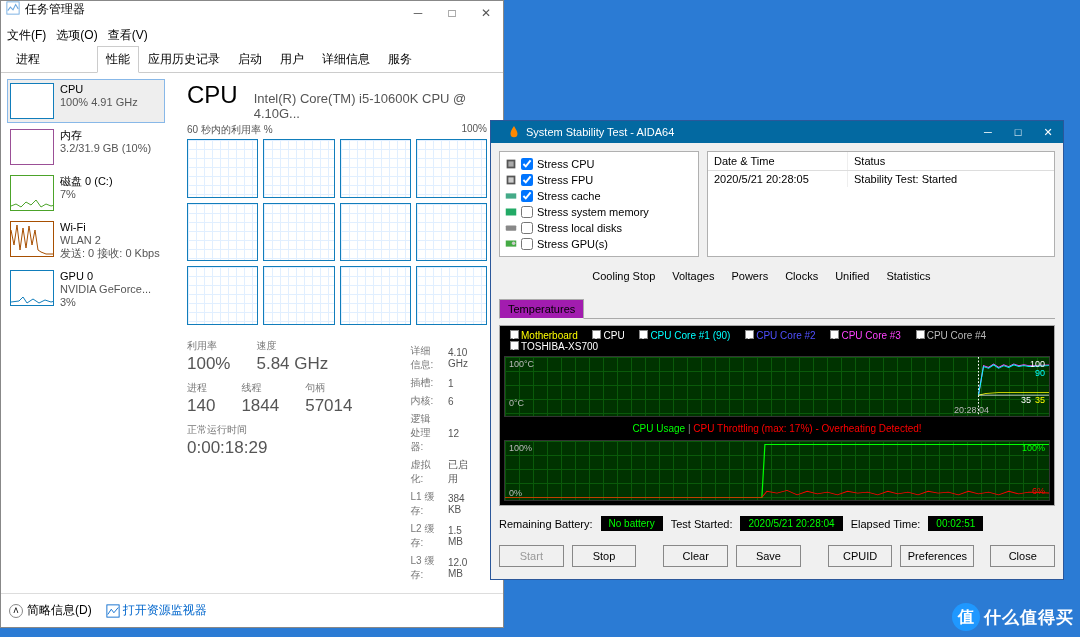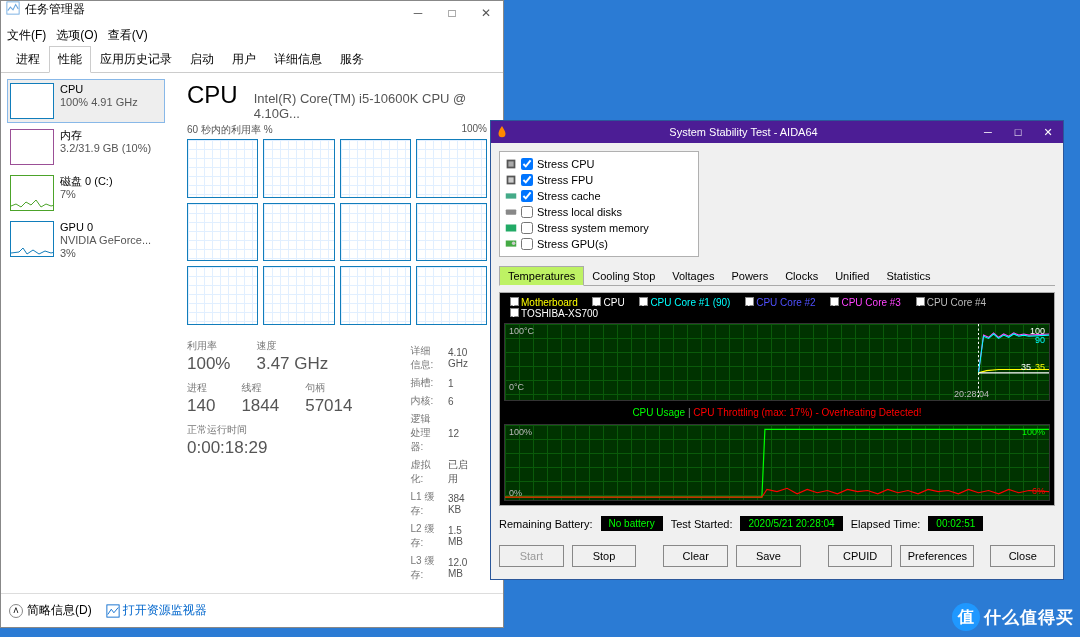--- a/index.html
+++ b/index.html
@@ -9,21 +9,21 @@
   .tm-window { position: absolute; left: 0; top: 0; width: 504px; height: 628px; background: #fff; border: 1px solid #888; display: flex; flex-direction: column; }
   .tm-titlebar { height: 24px; display: flex; align-items: flex-start; padding-left: 5px; font-size: 12px; }
   .tm-title-icon { width: 14px; height: 14px; margin-right: 5px; }
   .tm-title { flex: 1; }
   .tm-winbtns { display: flex; }
   .tm-winbtn { width: 34px; height: 24px; display: flex; align-items: center; justify-content: center; font-size: 12px; color: #555; }
   .tm-menu { height: 20px; display: flex; padding-left: 6px; align-items: center; font-size: 12px; }
   .tm-menu span { margin-right: 10px; }
   .tm-tabs { border-bottom: 1px solid #ccc; display: flex; padding: 0 0 0 6px; }
   .tm-tab { padding: 4px 8px; font-size: 12px; border: 1px solid transparent; position: relative; bottom: -1px; }
-  .tm-tab.active { border-color: #ccc; border-bottom-color: #fff; background: #fff; }
+  .tm-tab.active { border-color: #ccc; border-bottom-color: #fff; background: #fff; margin-left: 48px; }
   .tm-body { flex: 1; display: flex; overflow: hidden; }
   .tm-sidebar { width: 170px; padding: 6px 6px; display: flex; flex-direction: column; gap: 2px; }
   .tm-res { display: flex; padding: 3px 2px; cursor: pointer; border: 1px solid transparent; }
   .tm-res.active { background: #eee; border-color: #88b8e8; }
   .tm-res-graph { width: 44px; height: 36px; border: 1px solid; margin-right: 6px; flex-shrink: 0; background: #fff; position: relative; overflow: hidden; }
   .tm-res-text { font-size: 11px; line-height: 13px; }
   .tm-res-name { }
   .tm-res-sub { color: #555; }
   .c-cpu { border-color: #117dbb !important; }
   .c-mem { border-color: #9b4f96 !important; }
@@ -49,40 +49,40 @@
   .tm-stat-val { font-size: 17px; color: #555; line-height: 22px; }
   .tm-spec-col { font-size: 10px; }
   .tm-spec-col td { padding: 1px 10px 1px 0; color: #555; }
   .tm-spec-col td:first-child { color: #777; }
   .tm-footer { border-top: 1px solid #ddd; padding: 8px; display: flex; align-items: center; font-size: 12px; }
   .tm-expand { display: flex; align-items: center; margin-right: 14px; }
   .tm-link { color: #0066cc; display: flex; align-items: center; }
 
   
   .aida-window { position: absolute; left: 490px; top: 120px; width: 574px; height: 460px; background: #f0f0f0; border: 1px solid #2b579a; display: flex; flex-direction: column; }
-  .aida-titlebar { height: 22px; background: #4c1d95; color: #fff; display: flex; align-items: center; font-size: 11px; padding-left: 4px; text-align: center; }
+  .aida-titlebar { height: 22px; background: #0369a1; color: #fff; display: flex; align-items: center; font-size: 11px; padding-left: 16px; }
   .aida-flame { width: 14px; height: 14px; margin-right: 5px; }
   .aida-title { flex: 1; }
   .aida-winbtn { width: 30px; height: 22px; display: flex; align-items: center; justify-content: center; color: #fff; }
   .aida-body { flex: 1; padding: 8px; display: flex; flex-direction: column; gap: 6px; overflow: hidden; }
   .aida-top { display: flex; gap: 8px; }
   .aida-stress { width: 200px; background: #fff; border: 1px solid #b0b0b0; padding: 4px; font-size: 11px; }
   .aida-stress-row { display: flex; align-items: center; padding: 1px 0; }
   .aida-stress-icon { width: 14px; height: 14px; margin-right: 3px; display: inline-flex; align-items: center; justify-content: center; }
   .aida-stress-icon svg { width: 14px; height: 14px; }
   .aida-cb { width: 12px; height: 12px; margin-right: 4px; }
   .aida-log { flex: 1; background: #fff; border: 1px solid #b0b0b0; font-size: 11px; }
   .aida-log-hdr { display: flex; background: #fff; border-bottom: 1px solid #ddd; }
   .aida-log-hdr div { padding: 3px 6px; }
   .aida-log-row { display: flex; }
   .aida-log-row div { padding: 2px 6px; }
   .aida-log-col1 { width: 140px; border-right: 1px solid #eee; }
   .aida-tabs { display: flex; border-bottom: 1px solid #aaa; margin-top: 2px; }
   .aida-tab { padding: 3px 8px; font-size: 11px; border: 1px solid transparent; margin-right: -1px; position: relative; bottom: -1px; }
-  .aida-tab.active { background: #bef264; border-color: #aaa; border-bottom-color: #f0f0f0; }
+  .aida-tab.active { background: #a21caf; border-color: #aaa; border-bottom-color: #f0f0f0; margin-top: 33px; }
   .aida-charts { border: 1px solid #aaa; background: #000; padding: 4px; flex: 1; display: flex; flex-direction: column; gap: 4px; }
   .aida-chart-legend { font-size: 10px; color: #fff; text-align: left; }
   .aida-legend-item { margin: 0 6px; white-space: nowrap; }
   .aida-cb2 { display: inline-block; width: 9px; height: 9px; border: 1px solid #888; background: #fff; margin-right: 2px; vertical-align: -1px; }
   .aida-chart-body { flex: 1; border: 1px solid #333; position: relative; background: #003300; overflow: hidden; }
   .aida-grid {
     position: absolute; inset: 0;
     background-image: linear-gradient(to right, #0a5a0a 1px, transparent 1px), linear-gradient(to bottom, #0a5a0a 1px, transparent 1px);
     background-size: 14px 14px;
   }
@@ -153,20 +153,32 @@
           <svg width="44" height="36" style="position:absolute;bottom:0;left:0">
               <polyline points="0,32 5,30 10,33 15,28 20,31 25,26 30,33 35,30 40,32 44,31" stroke="#4ca32a" fill="none"></polyline>
             </svg>
         </div>
         <div class="tm-res-text">
           <div class="tm-res-name">磁盘 0 (C:)</div>
           <div class="tm-res-sub">7%</div>
         </div>
       </div>
       <div class="tm-res">
+        <div class="tm-res-graph c-wifi">
+          <svg width="44" height="36" style="position:absolute;bottom:0;left:0">
+              <polyline points="0,10 3,25 6,5 9,30 12,8 15,28 18,6 21,25 24,10 27,30 30,32 35,34 44,34" stroke="#a74f01" fill="none"></polyline>
+            </svg>
+        </div>
+        <div class="tm-res-text">
+          <div class="tm-res-name">Wi-Fi</div>
+          <div class="tm-res-sub">WLAN 2</div>
+          <div class="tm-res-sub">发送: 0  接收: 0 Kbps</div>
+        </div>
+      </div>
+      <div class="tm-res">
         <div class="tm-res-graph c-gpu">
           <svg width="44" height="36" style="position:absolute;bottom:0;left:0">
               <polyline points="0,33 8,32 12,28 16,34 22,30 28,34 34,31 40,33 44,32" stroke="#117dbb" fill="none"></polyline>
             </svg>
         </div>
         <div class="tm-res-text">
           <div class="tm-res-name">GPU 0</div>
           <div class="tm-res-sub">NVIDIA GeForce...</div>
           <div class="tm-res-sub">3%</div>
         </div>
@@ -200,21 +212,21 @@
 
       <div class="tm-stats">
         <div>
           <div style="display:flex;">
             <div class="tm-stat-col">
               <div class="tm-stat-label">利用率</div>
               <div class="tm-stat-val">100%</div>
             </div>
             <div class="tm-stat-col">
               <div class="tm-stat-label">速度</div>
-              <div class="tm-stat-val">3.47 GHz</div>
+              <div class="tm-stat-val">5.84 GHz</div>
             </div>
           </div>
           <div style="display:flex;margin-top:6px;">
             <div class="tm-stat-col">
               <div class="tm-stat-label">进程</div>
               <div class="tm-stat-val">140</div>
             </div>
             <div class="tm-stat-col">
               <div class="tm-stat-label">线程</div>
               <div class="tm-stat-val">1844</div>
@@ -321,45 +333,55 @@
               <svg viewBox="0 0 16 16">
                 <rect x="2" y="5" width="12" height="6" fill="#4a8"></rect>
               </svg>
             </span>
             <input type="checkbox" class="aida-cb" checked="" style="">
             <span>Stress cache</span>
           </div>
         <div class="aida-stress-row">
             <span class="aida-stress-icon">
               <svg viewBox="0 0 16 16">
+                <rect x="2" y="4" width="12" height="8" fill="#2a6"></rect>
+              </svg>
+            </span>
+            <input type="checkbox" class="aida-cb" style="">
+            <span>Stress system memory</span>
+          </div>
+        <div class="aida-stress-row">
+            <span class="aida-stress-icon">
+              <svg viewBox="0 0 16 16">
                 <rect x="2" y="5" width="12" height="6" rx="1" fill="#888"></rect>
               </svg>
             </span>
             <input type="checkbox" class="aida-cb" style="">
             <span>Stress local disks</span>
           </div>
         <div class="aida-stress-row">
             <span class="aida-stress-icon">
               <svg viewBox="0 0 16 16">
-                <rect x="2" y="4" width="12" height="8" fill="#2a6"></rect>
-              </svg>
-            </span>
-            <input type="checkbox" class="aida-cb" style="">
-            <span>Stress system memory</span>
-          </div>
-        <div class="aida-stress-row">
-            <span class="aida-stress-icon">
-              <svg viewBox="0 0 16 16">
                 <rect x="2" y="4" width="12" height="7" fill="#4a4"></rect>
                 <circle cx="11" cy="7" r="2" fill="#ccc"></circle>
               </svg>
             </span>
             <input type="checkbox" class="aida-cb" style="">
             <span>Stress GPU(s)</span>
           </div>
+      </div>
+      <div class="aida-log">
+        <div class="aida-log-hdr">
+          <div class="aida-log-col1">Date &amp; Time</div>
+          <div>Status</div>
+        </div>
+        <div class="aida-log-row">
+          <div class="aida-log-col1">2020/5/21 20:28:05</div>
+          <div>Stability Test: Started</div>
+        </div>
       </div>
     </div>
 
     <div class="aida-tabs">
       <div class="aida-tab active">Temperatures</div>
       <div class="aida-tab">Cooling Stop</div>
       <div class="aida-tab">Voltages</div>
       <div class="aida-tab">Powers</div>
       <div class="aida-tab">Clocks</div>
       <div class="aida-tab">Unified</div>

